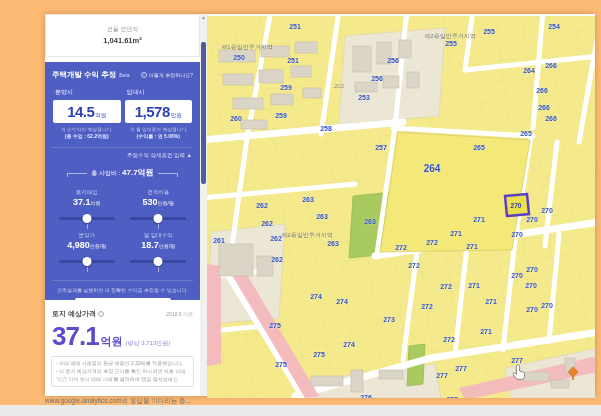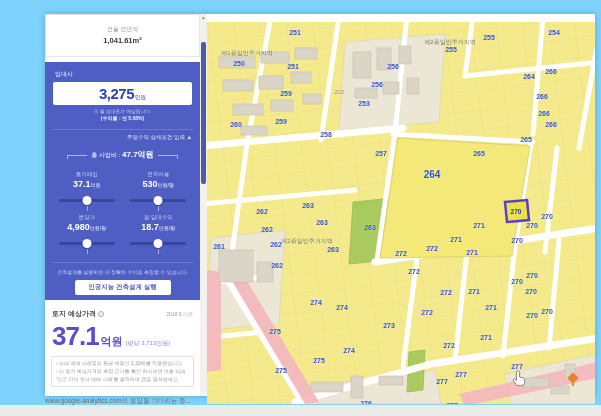--- a/index.html
+++ b/index.html
@@ -1,18 +1,18 @@
 <!DOCTYPE html>
 <html><head>
 <meta charset="utf-8">
 <style>
   * { margin:0; padding:0; box-sizing:border-box; }
   html,body { width:601px; height:416px; overflow:hidden; background:#ffffff;
     font-family:"Liberation Sans","DejaVu Sans",sans-serif; }
-  #stage { position:relative; width:601px; height:416px; background:#7dd3fc; }
+  #stage { position:relative; width:601px; height:416px; background:#fdba74; }
 
   
   .page { position:absolute; left:45px; top:14px; width:550px; height:382px;
     background:#ffffff; box-shadow:0 0 6px rgba(0,0,0,.22); }
 
   
   .info-bar { position:absolute; left:0; top:0; width:155px; height:43px;
     display:flex; border:1px solid #e7e6e2; background:#fff; }
   .info-cell { flex:1; display:flex; flex-direction:column; align-items:center;
     justify-content:center; border-right:1px solid #eeede9; padding:1px; }
@@ -84,21 +84,21 @@
   .status-text { position:absolute; left:45px; top:397px; font-size:6.5px; color:#6d6d68; }
   .bottom-strip { position:absolute; left:0; top:405px; width:601px; height:11px; background:#ebebe9; }
 
   
   .scrollbar { position:absolute; left:155px; top:0; width:7px; height:382px; background:#f2f1ee; }
   .sb-arrow { font-size:4.5px; color:#85847e; text-align:center; line-height:7px; }
   .sb-thumb { position:absolute; left:1px; top:28px; width:5px; height:142px;
     background:#505c9b; border-radius:2px; cursor:pointer; }
 
   
-  .map { position:absolute; left:162px; top:8px; width:388px; height:382px;
+  .map { position:absolute; left:162px; top:2px; width:388px; height:382px;
     overflow:hidden; background:#f4e98b; cursor:grab; }
   .map svg { position:absolute; left:0; top:0; }
   #map-labels { position:absolute; left:0; top:0; width:100%; height:100%; pointer-events:none; }
   .parcel-label { position:absolute; transform:translate(-50%,-50%);
     font-size:7px; font-weight:bold; color:#3353c4; white-space:nowrap;
     text-shadow:0 0 2px rgba(255,255,255,.8); }
   .parcel-label.big { font-size:10px; }
   .parcel-label.gray { color:#8b897c; font-weight:normal; font-size:6px; }
   .zone-label { position:absolute; transform:translate(-50%,-50%);
     font-size:6px; color:#72715f; white-space:nowrap; text-shadow:0 0 2px rgba(255,255,255,.8); }
@@ -114,26 +114,43 @@
   <div class="page">
 
     <div class="info-bar">
       <div class="info-cell">
         <div class="info-label">건물 연면적</div>
         <div class="info-value">1,041.61m²</div>
       </div>
     </div>
 
     <div class="blue-panel">
+      <div class="bp-header">
+        <span class="bp-title">주택개발 수익 추정</span>
+        <span class="bp-beta">Beta</span>
+        <span class="bp-how">
+          <span class="circle-icon">i</span>
+          <span>어떻게 추정하나요?</span>
+        </span>
+      </div>
 
       <div class="bp-cols">
+        <div class="bp-col">
+          <div class="bp-col-label">분양시</div>
+          <div class="bp-box">
+            <span class="bp-box-num">14.5</span>
+            <span class="bp-box-unit">억원</span>
+          </div>
+          <div class="bp-caption">의 순수익이 예상됩니다.</div>
+          <div class="bp-caption-sub">(총 수입 : 62.2억원)</div>
+        </div>
         <div class="bp-col">
           <div class="bp-col-label">임대시</div>
           <div class="bp-box">
-            <span class="bp-box-num">3,275</span>
+            <span class="bp-box-num">1,578</span>
             <span class="bp-box-unit">만원</span>
           </div>
           <div class="bp-caption">의 월 임대료가 예상됩니다.</div>
           <div class="bp-caption-sub">(수익률 : 연 5.08%)</div>
         </div>
       </div>
 
       <div class="bp-divider"></div>
       <div class="bp-toggle">
         <span>추정수익 상세조건 입력</span>

